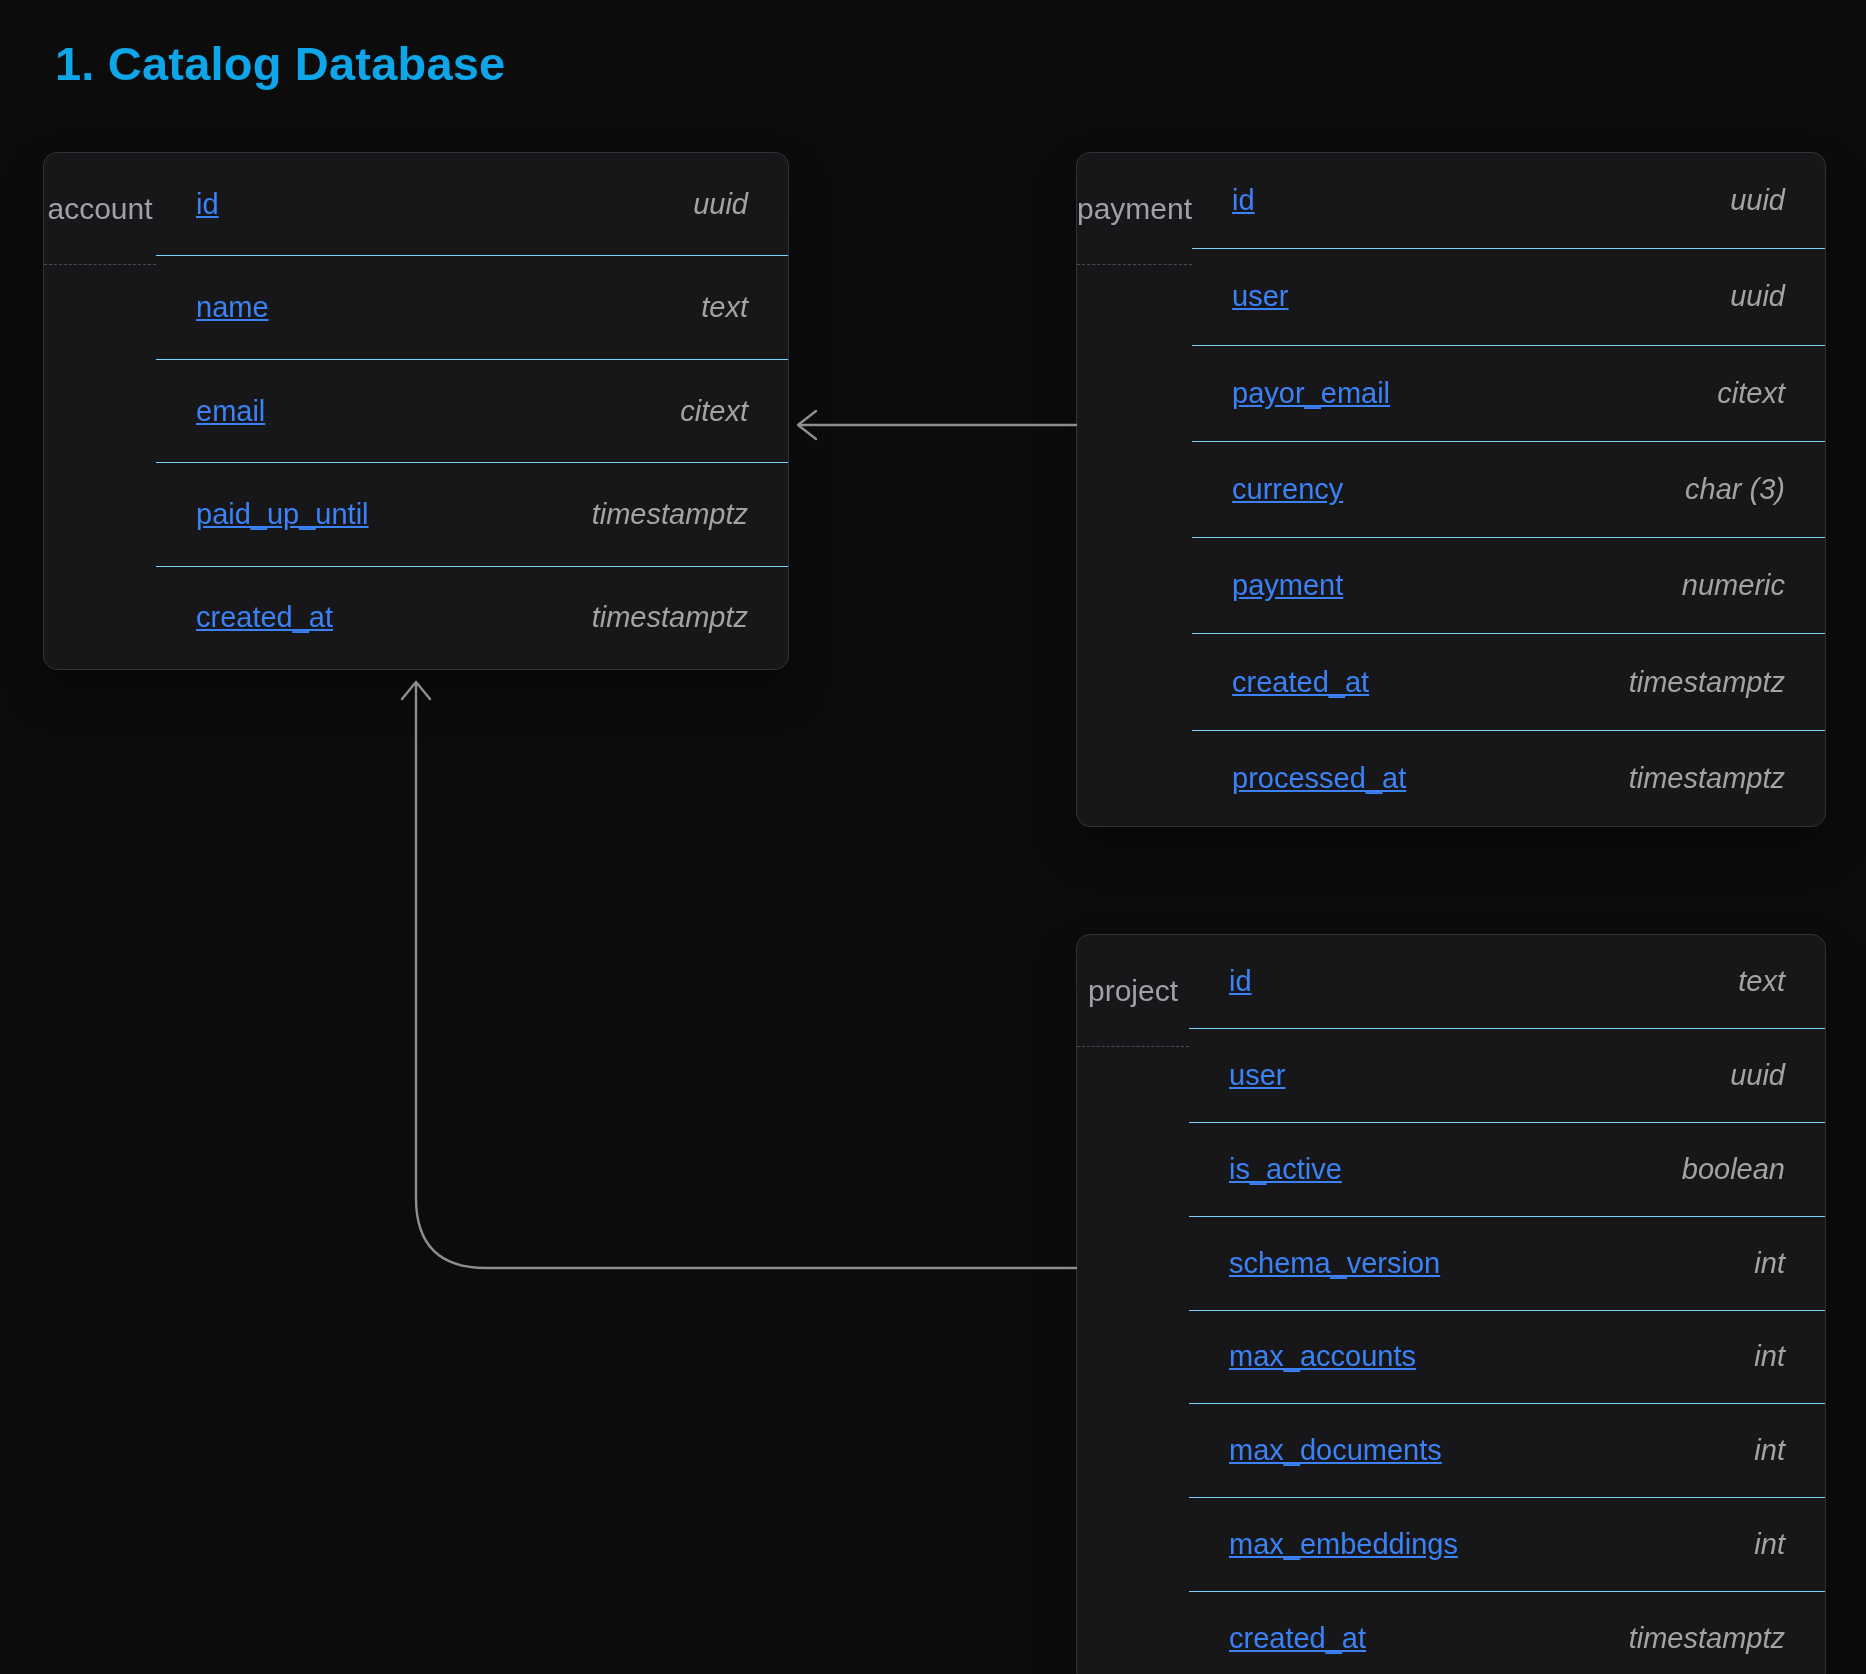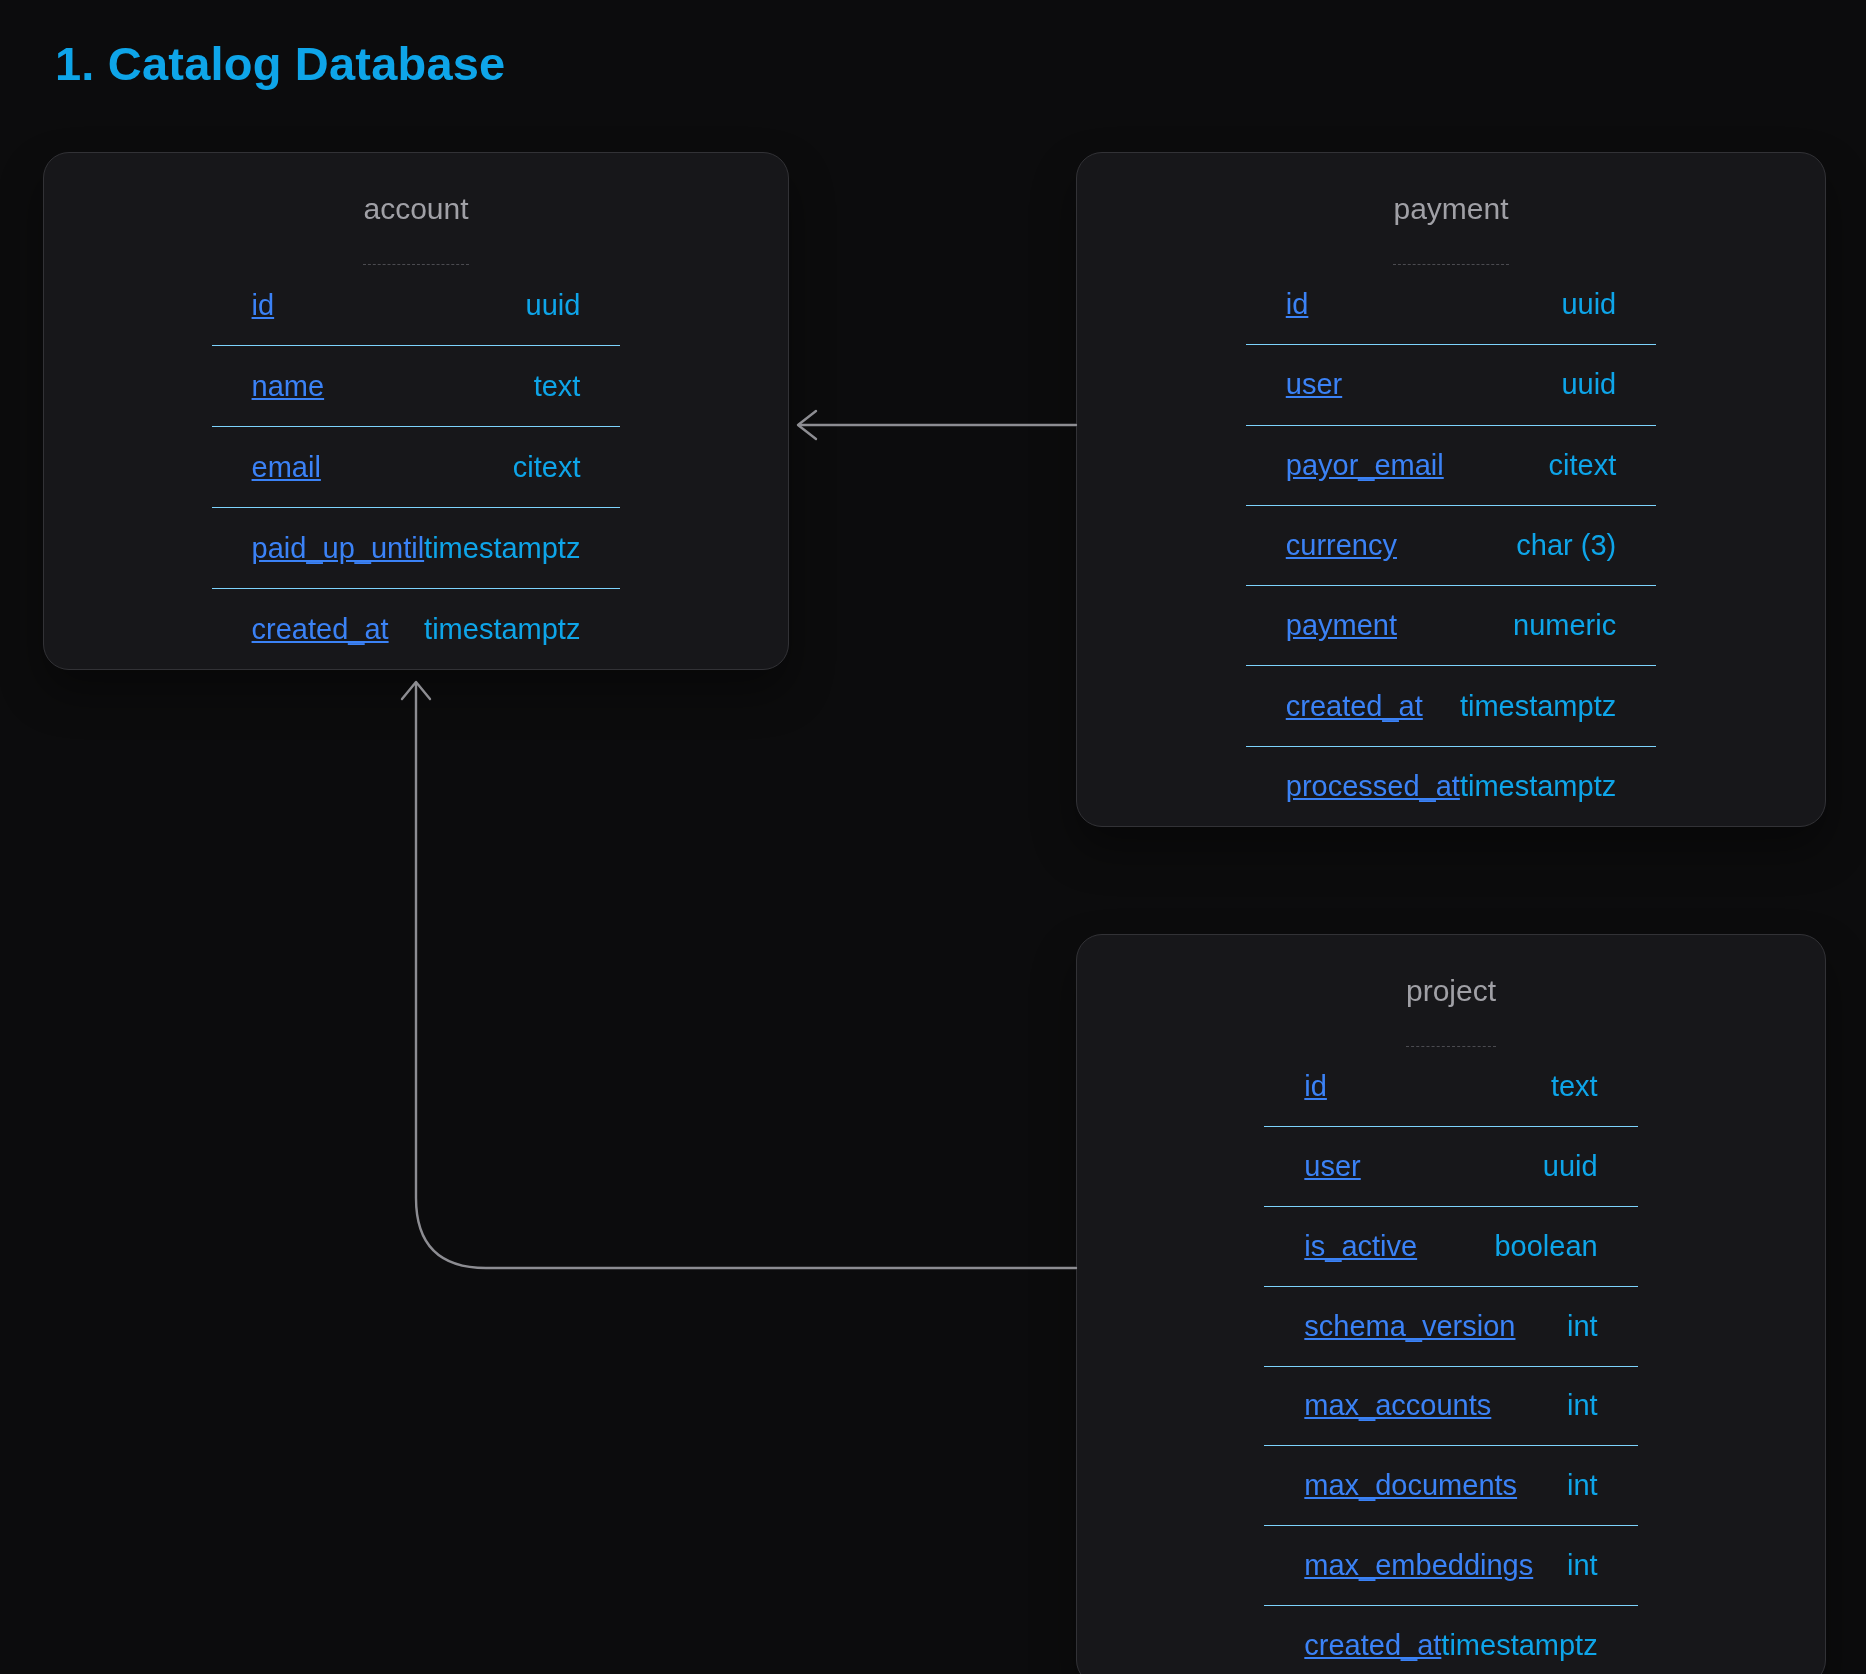--- a/index.html
+++ b/index.html
@@ -13,41 +13,40 @@
   .page-title {
     position: absolute; left: 55px; top: 36px;
     font-size: 47px; font-weight: 600; letter-spacing: 0.2px;
     color: #0ea5e9;
   }
 
   .db-table {
     position: absolute;
     background: #17171a;
     border: 1.5px solid #323236;
-    border-radius: 26px;
+    border-radius: 14px;
     box-shadow: 0 22px 44px rgba(0,0,0,0.38);
-    display: flex; flex-direction: column;
+    display: flex; flex-direction: row;
     overflow: hidden;
-    align-items: center;
   }
   .db-table-header {
     height: 112px; flex: 0 0 112px;
     display: flex; align-items: center; justify-content: center;
     font-size: 30px; color: #a0a0a6;
     border-bottom: 1px dashed #4b4b50;
   }
   .db-table-rows { flex: 1; display: flex; flex-direction: column; }
   .db-row {
     flex: 1; display: flex; align-items: center; justify-content: space-between;
     padding: 0 40px; font-size: 29px;
     border-top: 1px solid #7dd3fc;
   }
   .db-row:first-child { border-top: none; }
   .col-name { color: #3b82f6; text-decoration: underline; }
-  .col-type { color: #0ea5e9; }
+  .col-type { color: #a3a3a3; font-style: italic; }
 
   #tbl-account { left: 43px;   top: 152px; width: 746px; height: 518px; }
   #tbl-payment { left: 1076px; top: 152px; width: 750px; height: 675px; }
   #tbl-project { left: 1076px; top: 886px; width: 750px; height: 752px; margin-top: 48px; }
 
   .arrows { position: absolute; inset: 0; pointer-events: none; }
 </style>
 </head>
 <body>
 

